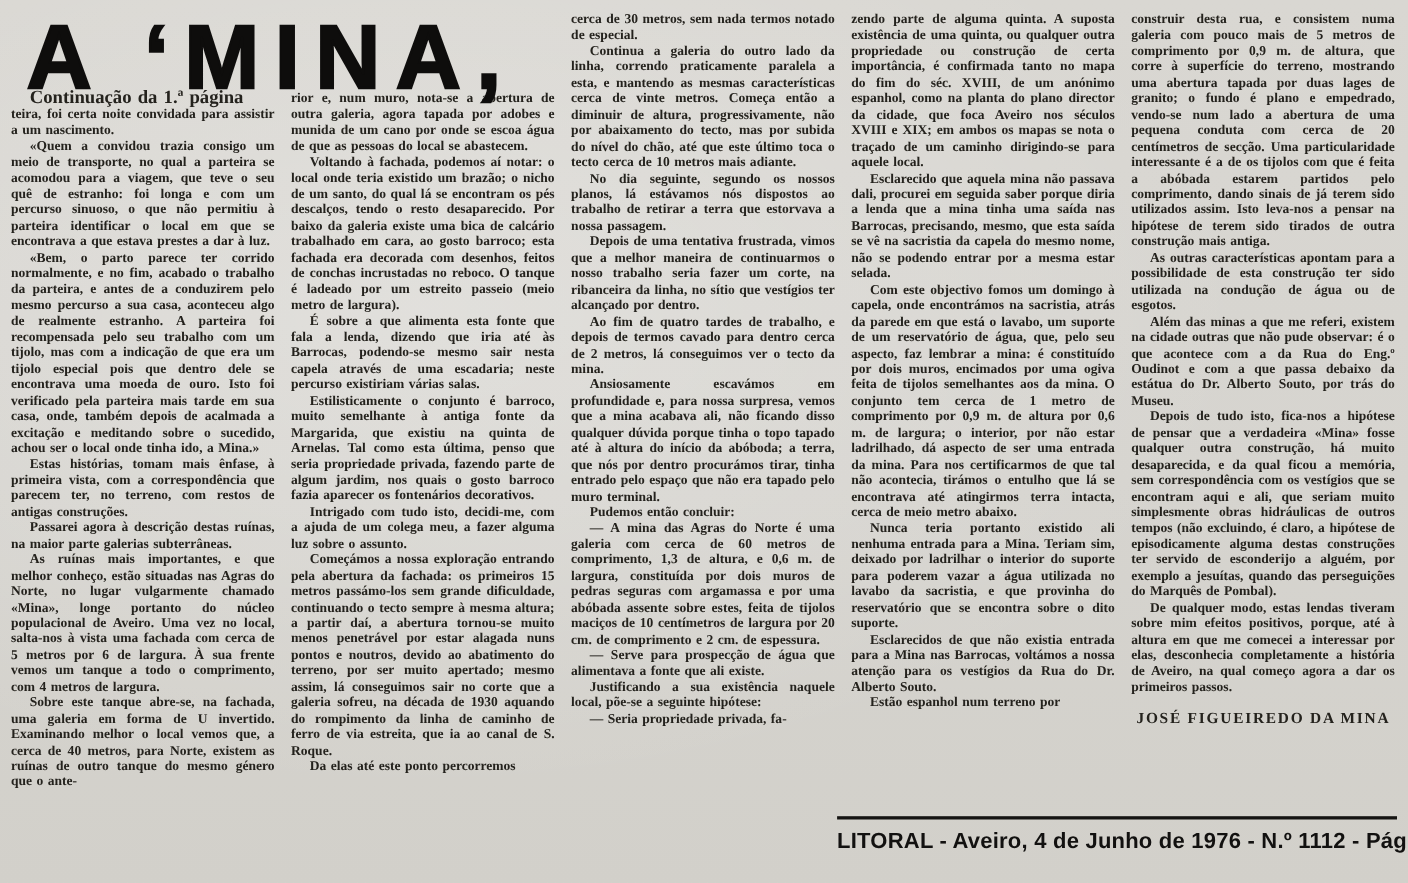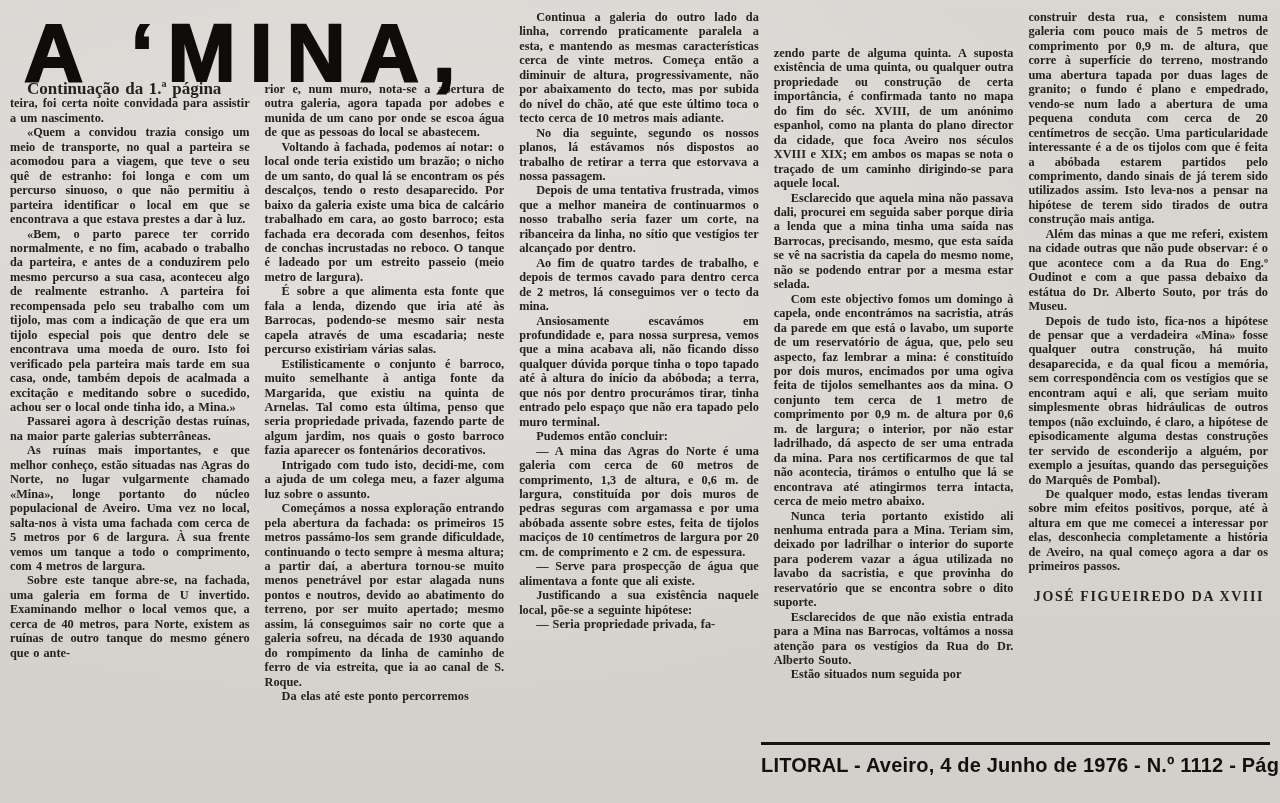--- a/index.html
+++ b/index.html
@@ -40,21 +40,21 @@
     line-height:0.82;
     letter-spacing:0.17em;
     color:#0e0d0c;
     -webkit-text-stroke:2.2px #0e0d0c;
     white-space:nowrap;
   }
   .col{ font-size:12.3px; line-height:14.45px; font-weight:bold; text-align:justify; }
   .col-1{grid-column:1; grid-row:2; padding-top:2px;}
   .col-2{grid-column:2; grid-row:2; padding-top:2px;}
   .col-3{grid-column:3; grid-row:1 / span 2; padding-top:4px;}
-  .col-4{grid-column:4; grid-row:1 / span 2; padding-top:4px;margin-top:36px;}
+  .col-4{grid-column:4; grid-row:1 / span 2; padding-top:4px;}
   .col-5{grid-column:5; grid-row:1 / span 2; padding-top:4px;}
   .col p{ margin:0; text-indent:17px; word-spacing:0.08em; }
   .col p.cont{ text-indent:0; }
   .continuation-label{
     font-weight:bold;
     font-size:17px;
     text-indent:6px;
     margin:0 0 1px 0;
     white-space:nowrap;
   }
@@ -90,72 +90,75 @@
     <div class="title-block">
       <h1 class="headline">A ‘MINA,</h1>
     </div>
 
     <div class="col col-1">
       <p class="continuation-label">Continuação da 1.ª página</p>
       <div>
           <p class="cont">teira, foi certa noite convidada para assistir a um nascimento.</p>
           <p>«Quem a convidou trazia consigo um meio de transporte, no qual a parteira se acomodou para a viagem, que teve o seu quê de estranho: foi longa e com um percurso sinuoso, o que não permitiu à parteira identificar o local em que se encontrava a que estava prestes a dar à luz.</p>
           <p>«Bem, o parto parece ter corrido normalmente, e no fim, acabado o trabalho da parteira, e antes de a conduzirem pelo mesmo percurso a sua casa, aconteceu algo de realmente estranho. A parteira foi recompensada pelo seu trabalho com um tijolo, mas com a indicação de que era um tijolo especial pois que dentro dele se encontrava uma moeda de ouro. Isto foi verificado pela parteira mais tarde em sua casa, onde, também depois de acalmada a excitação e meditando sobre o sucedido, achou ser o local onde tinha ido, a Mina.»</p>
+          <p>Estas histórias, tomam mais ênfase, à primeira vista, com a correspondência que parecem ter, no terreno, com restos de antigas construções.</p>
           <p>Passarei agora à descrição destas ruínas, na maior parte galerias subterrâneas.</p>
           <p>As ruínas mais importantes, e que melhor conheço, estão situadas nas Agras do Norte, no lugar vulgarmente chamado «Mina», longe portanto do núcleo populacional de Aveiro. Uma vez no local, salta-nos à vista uma fachada com cerca de 5 metros por 6 de largura. À sua frente vemos um tanque a todo o comprimento, com 4 metros de largura.</p>
           <p>Sobre este tanque abre-se, na fachada, uma galeria em forma de U invertido. Examinando melhor o local vemos que, a cerca de 40 metros, para Norte, existem as ruínas de outro tanque do mesmo género que o ante-</p>
         </div>
     </div>
 
     <div class="col col-2">
       <div>
           <p class="cont">rior e, num muro, nota-se a abertura de outra galeria, agora tapada por adobes e munida de um cano por onde se escoa água de que as pessoas do local se abastecem.</p>
           <p>Voltando à fachada, podemos aí notar: o local onde teria existido um brazão; o nicho de um santo, do qual lá se encontram os pés descalços, tendo o resto desaparecido. Por baixo da galeria existe uma bica de calcário trabalhado em cara, ao gosto barroco; esta fachada era decorada com desenhos, feitos de conchas incrustadas no reboco. O tanque é ladeado por um estreito passeio (meio metro de largura).</p>
           <p>É sobre a que alimenta esta fonte que fala a lenda, dizendo que iria até às Barrocas, podendo-se mesmo sair nesta capela através de uma escadaria; neste percurso existiriam várias salas.</p>
           <p>Estilisticamente o conjunto é barroco, muito semelhante à antiga fonte da Margarida, que existiu na quinta de Arnelas. Tal como esta última, penso que seria propriedade privada, fazendo parte de algum jardim, nos quais o gosto barroco fazia aparecer os fontenários decorativos.</p>
           <p>Intrigado com tudo isto, decidi-me, com a ajuda de um colega meu, a fazer alguma luz sobre o assunto.</p>
           <p>Começámos a nossa exploração entrando pela abertura da fachada: os primeiros 15 metros passámo-los sem grande dificuldade, continuando o tecto sempre à mesma altura; a partir daí, a abertura tornou-se muito menos penetrável por estar alagada nuns pontos e noutros, devido ao abatimento do terreno, por ser muito apertado; mesmo assim, lá conseguimos sair no corte que a galeria sofreu, na década de 1930 aquando do rompimento da linha de caminho de ferro de via estreita, que ia ao canal de S. Roque.</p>
           <p>Da elas até este ponto percorremos</p>
         </div>
     </div>
 
     <div class="col col-3">
       <div>
+          <p class="cont">cerca de 30 metros, sem nada termos notado de especial.</p>
           <p>Continua a galeria do outro lado da linha, correndo praticamente paralela a esta, e mantendo as mesmas características cerca de vinte metros. Começa então a diminuir de altura, progressivamente, não por abaixamento do tecto, mas por subida do nível do chão, até que este último toca o tecto cerca de 10 metros mais adiante.</p>
           <p>No dia seguinte, segundo os nossos planos, lá estávamos nós dispostos ao trabalho de retirar a terra que estorvava a nossa passagem.</p>
           <p>Depois de uma tentativa frustrada, vimos que a melhor maneira de continuarmos o nosso trabalho seria fazer um corte, na ribanceira da linha, no sítio que vestígios ter alcançado por dentro.</p>
           <p>Ao fim de quatro tardes de trabalho, e depois de termos cavado para dentro cerca de 2 metros, lá conseguimos ver o tecto da mina.</p>
           <p>Ansiosamente escavámos em profundidade e, para nossa surpresa, vemos que a mina acabava ali, não ficando disso qualquer dúvida porque tinha o topo tapado até à altura do início da abóboda; a terra, que nós por dentro procurámos tirar, tinha entrado pelo espaço que não era tapado pelo muro terminal.</p>
           <p>Pudemos então concluir:</p>
           <p>— A mina das Agras do Norte é uma galeria com cerca de 60 metros de comprimento, 1,3 de altura, e 0,6 m. de largura, constituída por dois muros de pedras seguras com argamassa e por uma abóbada assente sobre estes, feita de tijolos maciços de 10 centímetros de largura por 20 cm. de comprimento e 2 cm. de espessura.</p>
           <p>— Serve para prospecção de água que alimentava a fonte que ali existe.</p>
           <p>Justificando a sua existência naquele local, põe-se a seguinte hipótese:</p>
           <p>— Seria propriedade privada, fa-</p>
         </div>
     </div>
 
     <div class="col col-4">
       <div>
           <p class="cont">zendo parte de alguma quinta. A suposta existência de uma quinta, ou qualquer outra propriedade ou construção de certa importância, é confirmada tanto no mapa do fim do séc. XVIII, de um anónimo espanhol, como na planta do plano director da cidade, que foca Aveiro nos séculos XVIII e XIX; em ambos os mapas se nota o traçado de um caminho dirigindo-se para aquele local.</p>
           <p>Esclarecido que aquela mina não passava dali, procurei em seguida saber porque diria a lenda que a mina tinha uma saída nas Barrocas, precisando, mesmo, que esta saída se vê na sacristia da capela do mesmo nome, não se podendo entrar por a mesma estar selada.</p>
           <p>Com este objectivo fomos um domingo à capela, onde encontrámos na sacristia, atrás da parede em que está o lavabo, um suporte de um reservatório de água, que, pelo seu aspecto, faz lembrar a mina: é constituído por dois muros, encimados por uma ogiva feita de tijolos semelhantes aos da mina. O conjunto tem cerca de 1 metro de comprimento por 0,9 m. de altura por 0,6 m. de largura; o interior, por não estar ladrilhado, dá aspecto de ser uma entrada da mina. Para nos certificarmos de que tal não acontecia, tirámos o entulho que lá se encontrava até atingirmos terra intacta, cerca de meio metro abaixo.</p>
           <p>Nunca teria portanto existido ali nenhuma entrada para a Mina. Teriam sim, deixado por ladrilhar o interior do suporte para poderem vazar a água utilizada no lavabo da sacristia, e que provinha do reservatório que se encontra sobre o dito suporte.</p>
           <p>Esclarecidos de que não existia entrada para a Mina nas Barrocas, voltámos a nossa atenção para os vestígios da Rua do Dr. Alberto Souto.</p>
-          <p>Estão situados num seguida por</p>
+          <p>Estão espanhol num terreno por</p>
         </div>
     </div>
 
     <div class="col col-5">
       <div>
           <p class="cont">construir desta rua, e consistem numa galeria com pouco mais de 5 metros de comprimento por 0,9 m. de altura, que corre à superfície do terreno, mostrando uma abertura tapada por duas lages de granito; o fundo é plano e empedrado, vendo-se num lado a abertura de uma pequena conduta com cerca de 20 centímetros de secção. Uma particularidade interessante é a de os tijolos com que é feita a abóbada estarem partidos pelo comprimento, dando sinais de já terem sido utilizados assim. Isto leva-nos a pensar na hipótese de terem sido tirados de outra construção mais antiga.</p>
+          <p>As outras características apontam para a possibilidade de esta construção ter sido utilizada na condução de água ou de esgotos.</p>
           <p>Além das minas a que me referi, existem na cidade outras que não pude observar: é o que acontece com a da Rua do Eng.º Oudinot e com a que passa debaixo da estátua do Dr. Alberto Souto, por trás do Museu.</p>
           <p>Depois de tudo isto, fica-nos a hipótese de pensar que a verdadeira «Mina» fosse qualquer outra construção, há muito desaparecida, e da qual ficou a memória, sem correspondência com os vestígios que se encontram aqui e ali, que seriam muito simplesmente obras hidráulicas de outros tempos (não excluindo, é claro, a hipótese de episodicamente alguma destas construções ter servido de esconderijo a alguém, por exemplo a jesuítas, quando das perseguições do Marquês de Pombal).</p>
           <p>De qualquer modo, estas lendas tiveram sobre mim efeitos positivos, porque, até à altura em que me comecei a interessar por elas, desconhecia completamente a história de Aveiro, na qual começo agora a dar os primeiros passos.</p>
         </div>
-      <div class="signature">JOSÉ FIGUEIREDO DA XVIII</div>
+      <div class="signature">JOSÉ FIGUEIREDO DA MINA</div>
     </div>
 
   </div>
 
   <div class="page-footer">
     <span>LITORAL - Aveiro, 4 de Junho de 1976 - N.º 1112 - Página 3</span>
   </div>
 </div>
 
 </body></html>

